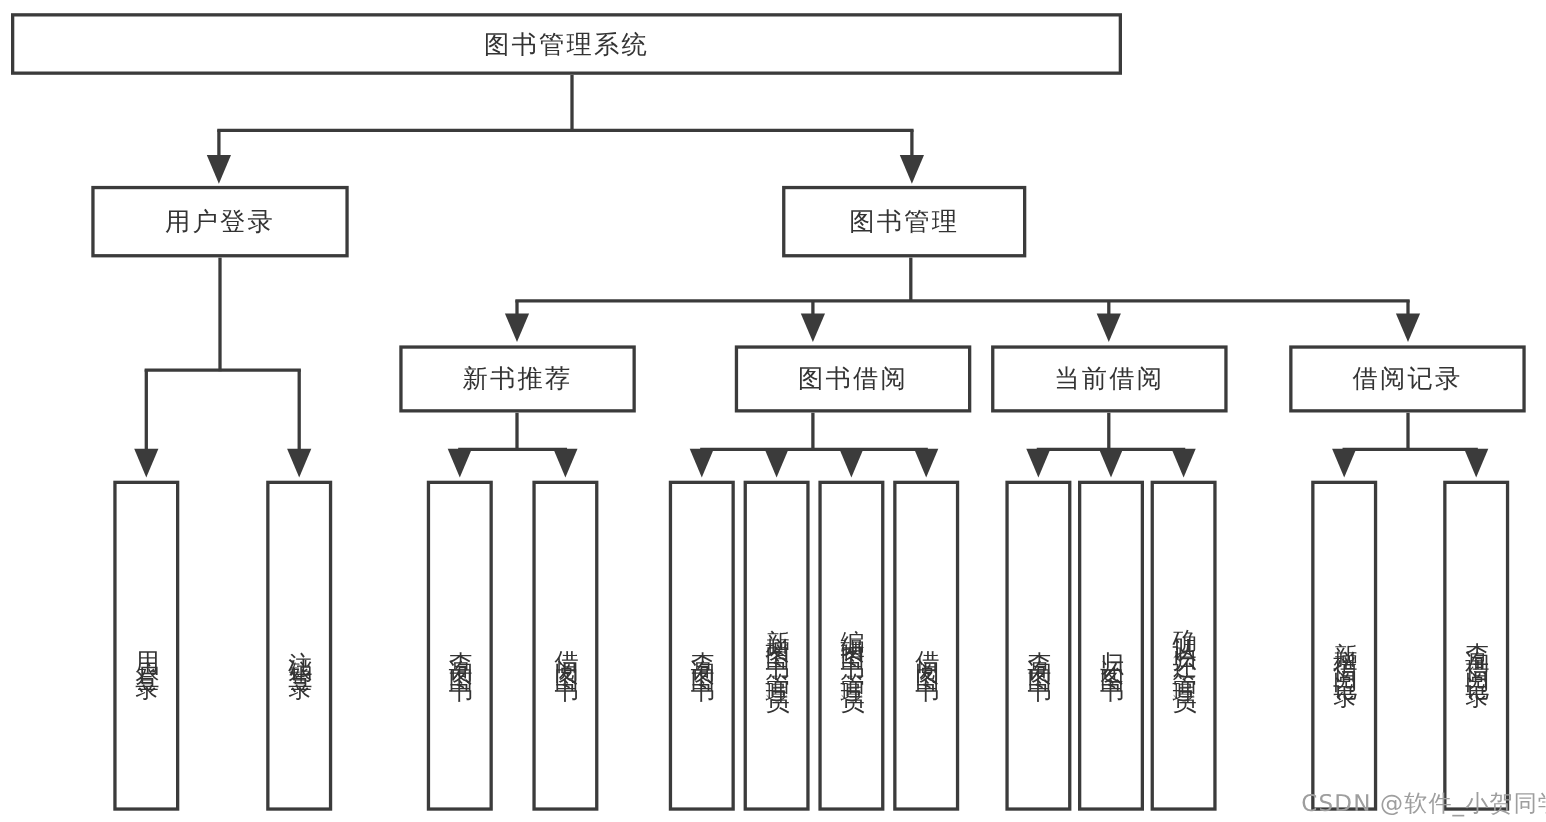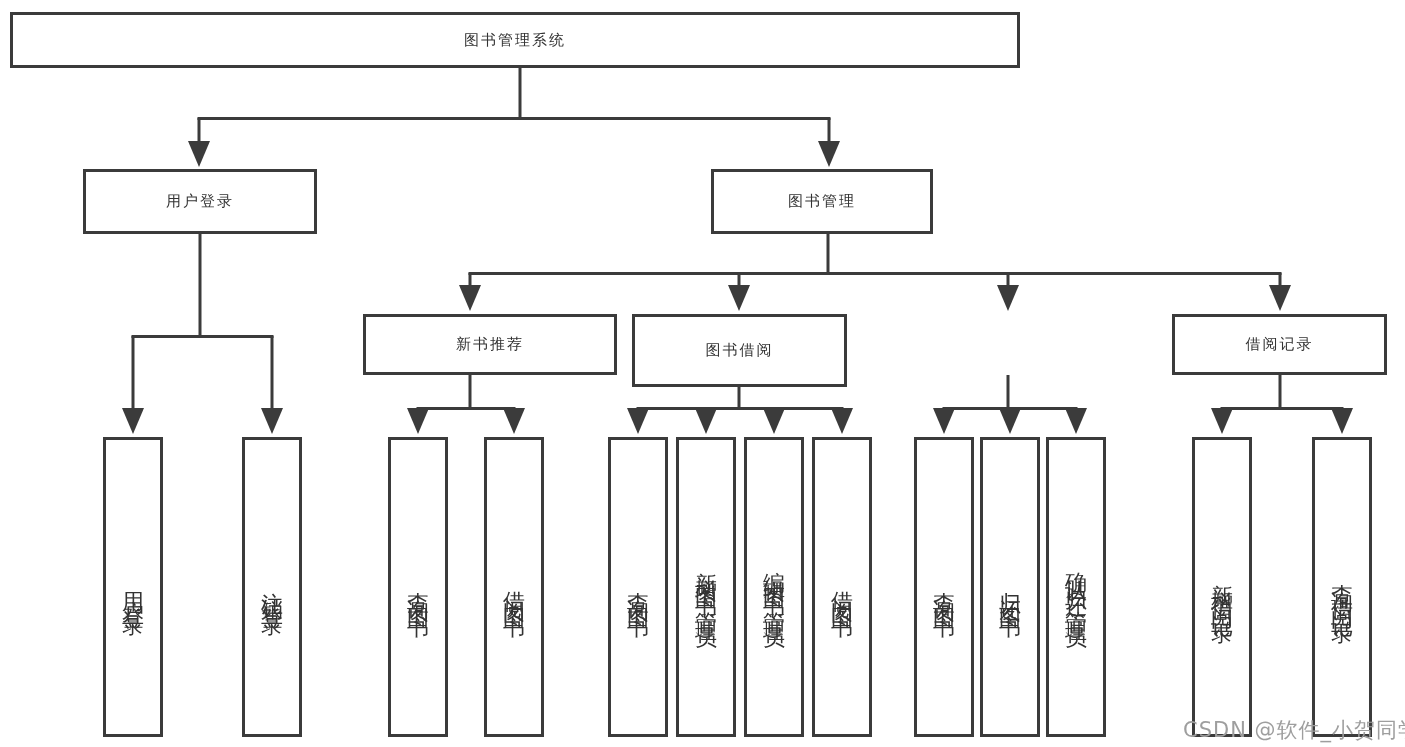--- a/index.html
+++ b/index.html
@@ -30,21 +30,21 @@
     position: absolute;
     box-sizing: border-box;
     border: 3px solid var(--line);
     background: #ffffff;
     display: flex;
     align-items: center;
     justify-content: center;
     color: var(--text);
   }
   .hbox {
-    font-size: 15px;
+    font-size: 23px;
     letter-spacing: 2px;
     white-space: nowrap;
   }
   .vbox {
     width: 60px;
     height: 300px;
     top: 437px;
     writing-mode: vertical-rl;
     font-size: 22px;
     letter-spacing: 8px;
@@ -126,22 +126,23 @@
       <polygon points="1211,408 1233,408 1222,434"></polygon>
       <polygon points="1331,408 1353,408 1342,434"></polygon>
     </g>
   </svg>
 
   <div class="node hbox" style="left:10px;top:12px;width:1010px;height:56px">图书管理系统</div>
 
   <div class="node hbox" style="left:83px;top:169px;width:234px;height:65px">用户登录</div>
   <div class="node hbox" style="left:711px;top:169px;width:222px;height:65px">图书管理</div>
 
-  <div class="node hbox" style="left:363px;top:314px;width:254px;height:61px">新书推荐</div>
-  <div class="node hbox" style="left:632px;top:314px;width:215px;height:73px">图书借阅</div>
+  <div class="node hbox" style="left:363px;top:314px;width:215px;height:61px">新书推荐</div>
+  <div class="node hbox" style="left:668px;top:314px;width:215px;height:61px">图书借阅</div>
+  <div class="node hbox" style="left:901px;top:314px;width:215px;height:61px">当前借阅</div>
   <div class="node hbox" style="left:1172px;top:314px;width:215px;height:61px">借阅记录</div>
 
   <div class="node vbox" style="left:103px">用户登录</div>
   <div class="node vbox" style="left:242px">注销登录</div>
 
   <div class="node vbox" style="left:388px">查询图书</div>
   <div class="node vbox" style="left:484px">借阅图书</div>
 
   <div class="node vbox" style="left:608px">查询图书</div>
   <div class="node vbox" style="left:676px">新增图书（管理员）</div>

